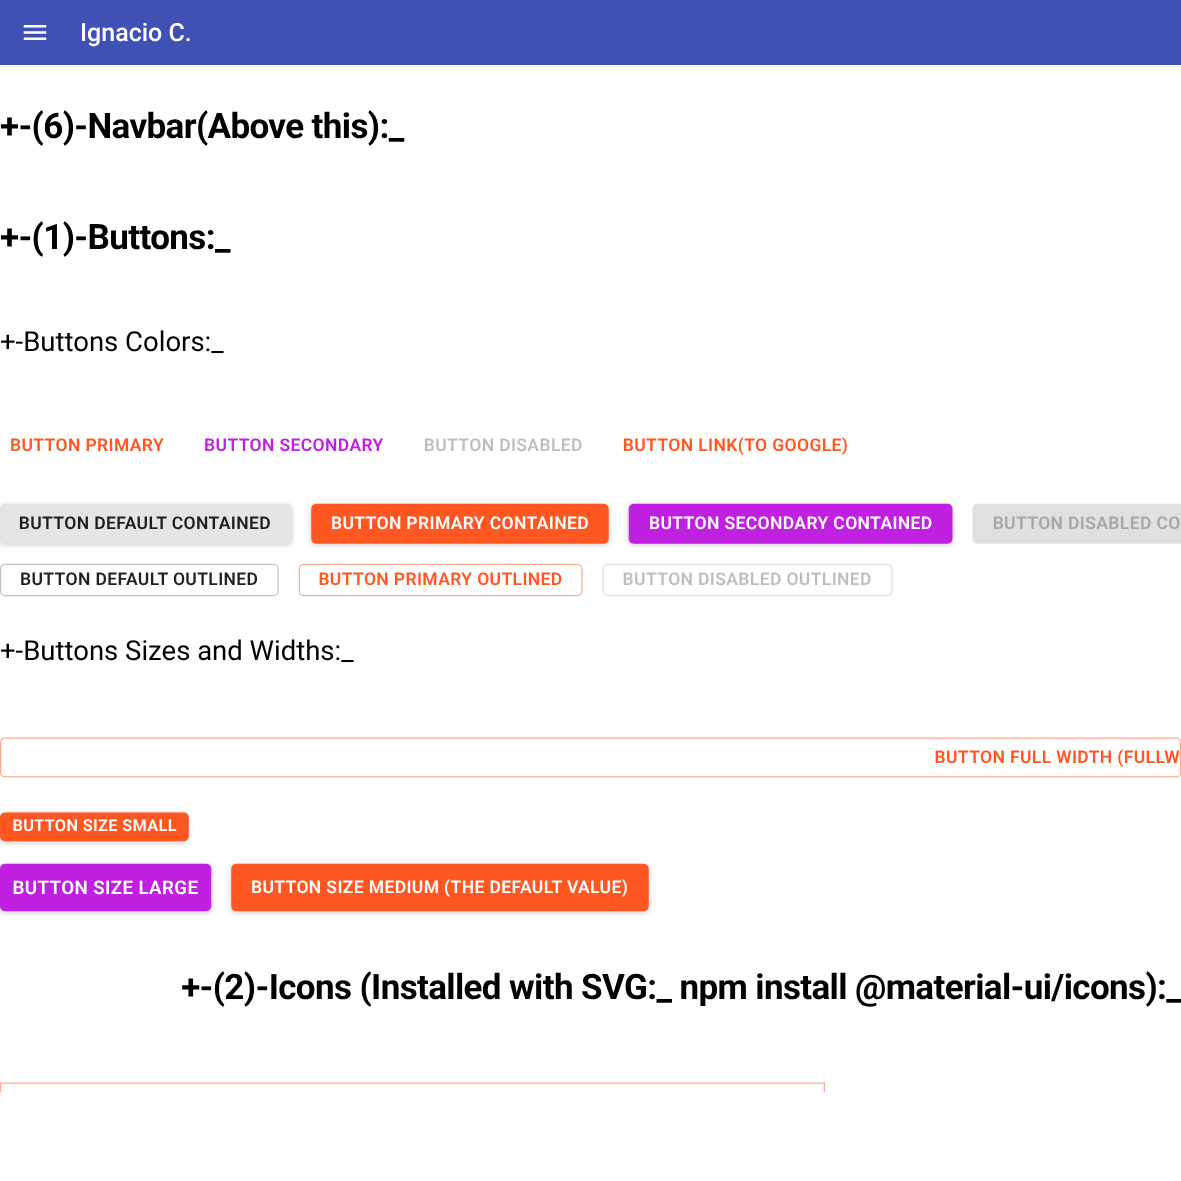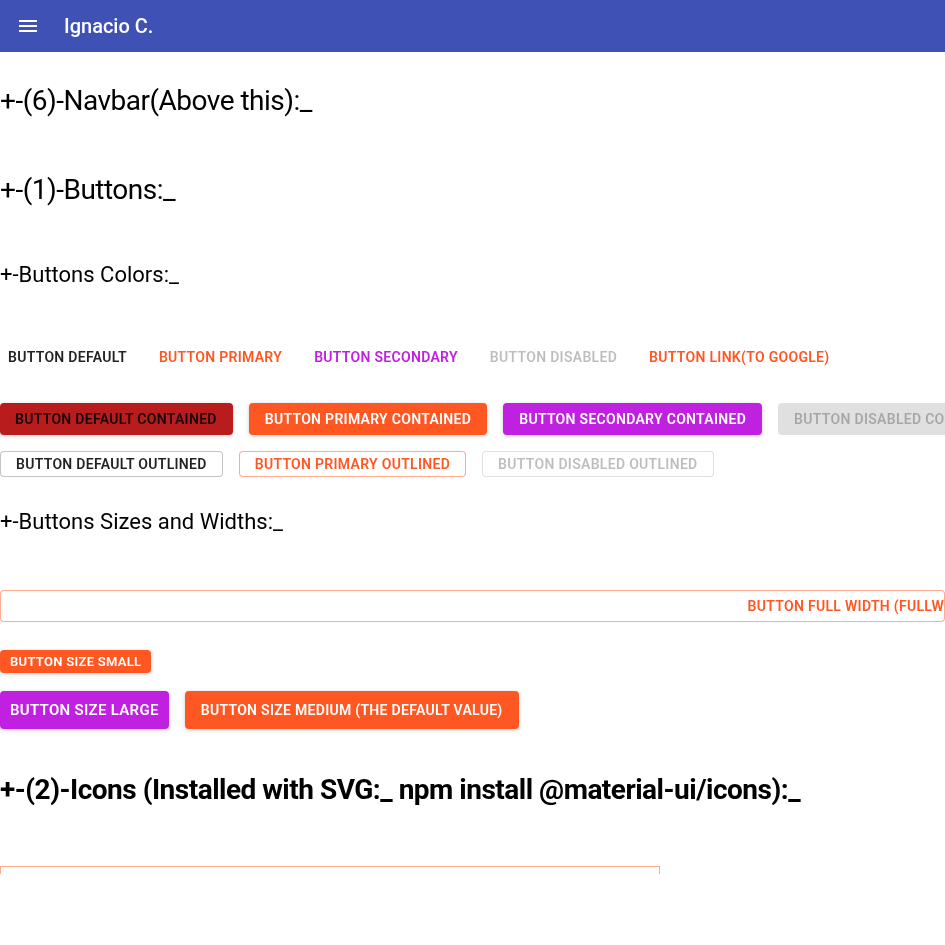--- a/index.html
+++ b/index.html
@@ -20,21 +20,21 @@
     gap: 24px;
   }
   .menu-icon { width: 24px; height: 24px; cursor: pointer; }
   .menu-icon svg { display: block; }
   .appbar-title { font-size: 20px; font-weight: 500; }
 
   .content { padding-top: 24px; }
 
   h2.section {
     font-size: 28px;
-    font-weight: 400;
+    font-weight: 700;
     margin-top: 8px;
     margin-bottom: 56px;
     letter-spacing: -0.5px;
   }
   h3.subsection {
     font-size: 22px;
     font-weight: 400;
     margin-top: 32px;
     margin-bottom: 56px;
   }
@@ -61,21 +61,21 @@
   }
   
   .txt-default  { color: rgba(0,0,0,0.87); }
   .txt-primary  { color: #ff5722; }
   .txt-secondary{ color: #c020e0; }
   .txt-disabled { color: rgba(0,0,0,0.26); cursor: default; }
   .txt-link     { color: #ff5722; }
 
   
   .contained { padding: 8px 16px; box-shadow: 0 1px 4px rgba(0,0,0,0.2); }
-  .cont-default   { background: #b91c1c; color: rgba(0,0,0,0.87); padding-left: 15px; }
+  .cont-default   { background: #e5e5e5; color: rgba(0,0,0,0.87); padding-left: 15px; }
   .cont-primary   { background: #ff5722; color: #fff; }
   .cont-secondary { background: #c020e0; color: #fff; }
   .cont-disabled  { background: #e0e0e0; color: rgba(0,0,0,0.26); box-shadow:none; cursor: default; }
 
   
   .outlined { padding: 4px 15px; background: #fff; border: 1px solid; }
   .out-default   { border-color: rgba(0,0,0,0.23); color: rgba(0,0,0,0.87); }
   .out-primary   { border-color: rgba(255,87,34,0.5); color: #ff5722; }
   .out-secondary { border-color: rgba(192,32,224,0.5); color: #c020e0; }
   .out-disabled  { border-color: rgba(0,0,0,0.12); color: rgba(0,0,0,0.26); cursor: default; }
@@ -100,20 +100,21 @@
   }
   .fullwidth span { transform: translateX(0); }
 
   
   h2.icons-heading {
     font-size: 28px;
     font-weight: 700;
     margin-top: 44px;
     margin-bottom: 60px;
     letter-spacing: -0.5px;
+    text-align: right;
   }
 
   
   .partial-box {
     border: 1px solid rgba(255,87,34,0.5);
     border-left: 1px solid rgba(255,87,34,0.5);
     border-bottom: none;
     height: 8px;
     width: 660px;
   }
@@ -132,21 +133,20 @@
 
 <div class="content">
 
   <h2 class="section">+-(6)-Navbar(Above this):_</h2>
 
   <h2 class="section">+-(1)-Buttons:_</h2>
 
   <h3 class="subsection">+-Buttons Colors:_</h3>
 
   <div class="btn-row">
-    <button class="btn txt-default">Button Default</button>
     <button class="btn txt-primary">Button Primary</button>
     <button class="btn txt-secondary">Button Secondary</button>
     <button class="btn txt-disabled">Button Disabled</button>
     <button class="btn txt-link">Button Link(to Google)</button>
   </div>
 
   <div class="btn-row-tight">
     <button class="btn contained cont-default">Button Default Contained</button>
     <button class="btn contained cont-primary">Button Primary Contained</button>
     <button class="btn contained cont-secondary">Button Secondary Contained</button>

